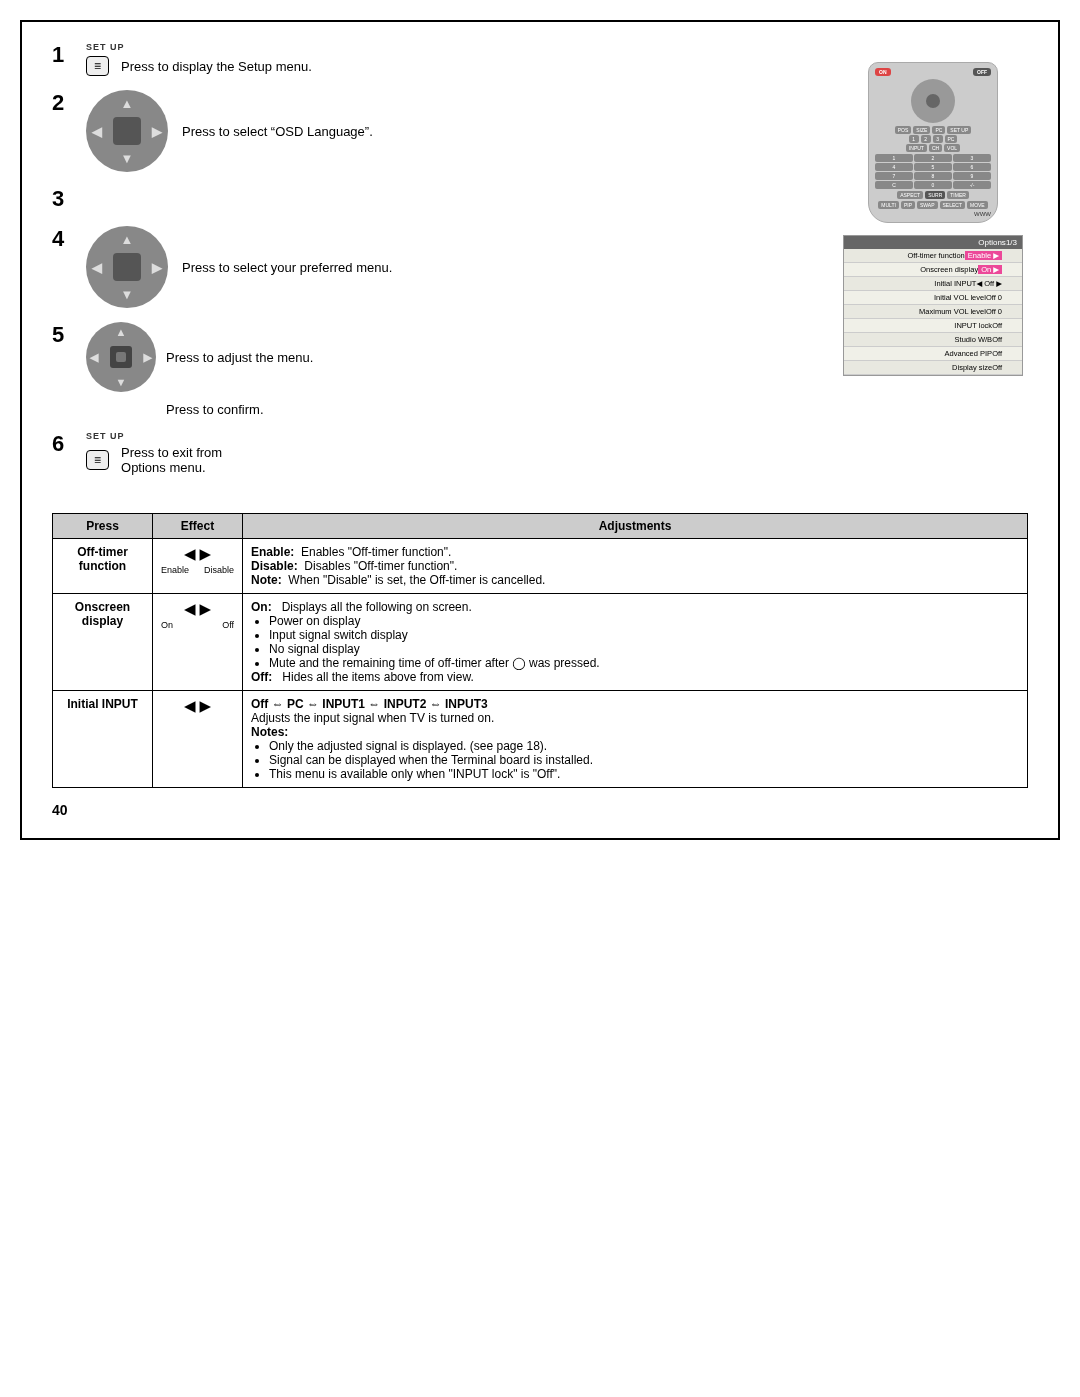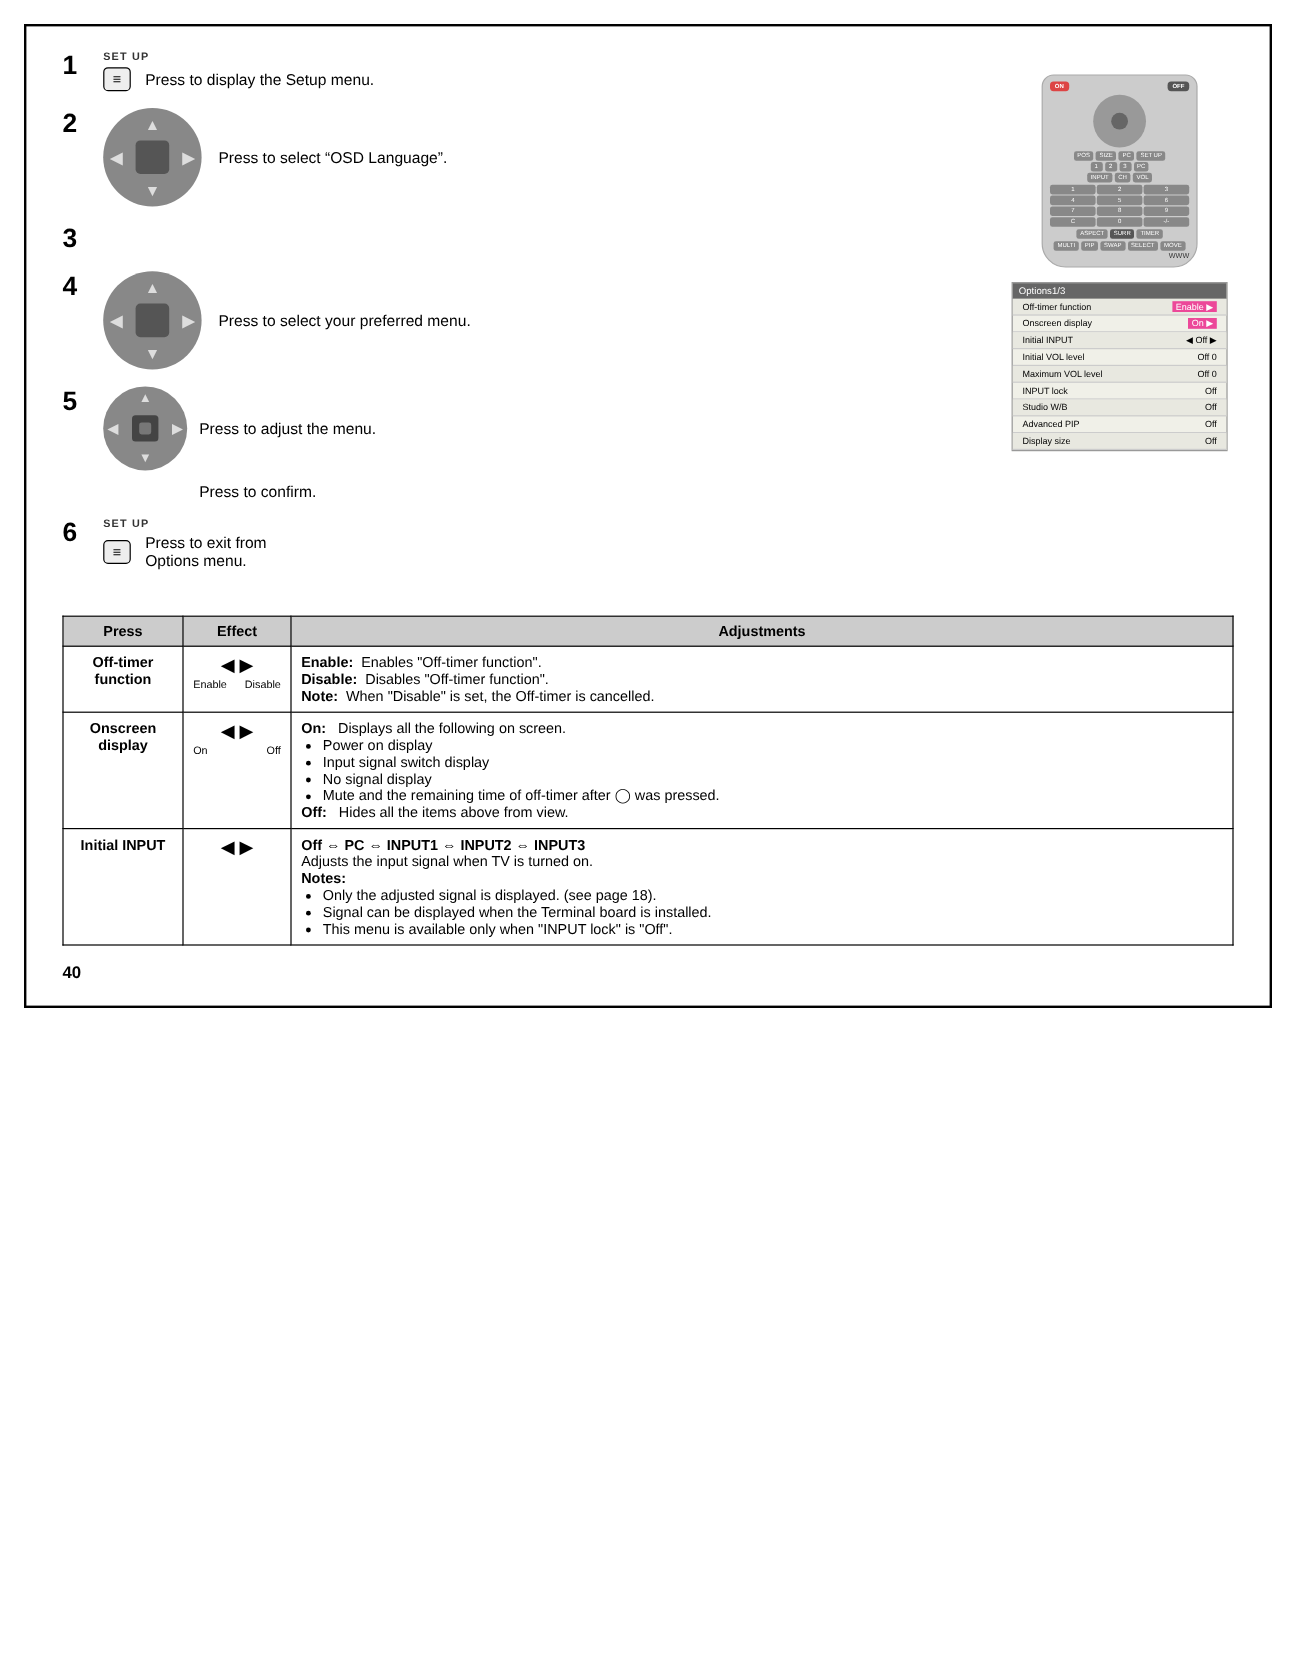--- a/index.html
+++ b/index.html
@@ -190,28 +190,28 @@
     .options-screen {
       width: 180px;
       border: 1px solid #999;
       font-size: 8px;
       background: #f0f0e8;
     }
     .options-header {
       background: #666;
       color: #fff;
       display: flex;
-      justify-content: flex-start;
+      justify-content: flex-end;
       padding: 2px 5px;
       font-size: 8px;
     }
     .options-row {
       display: flex;
-      justify-content: space-between;
-      padding: 2px 8px;
+      justify-content: flex-end;
+      padding: 2px 20px;
       border-bottom: 1px solid #ccc;
       font-size: 7.5px;
     }
     .options-row:nth-child(even) { background: #e8e8e0; }
     .options-val { font-size: 7.5px; }
     .options-val.highlight {
       background: #ec4899;
       color: #fff;
       padding: 0 3px;
     }

